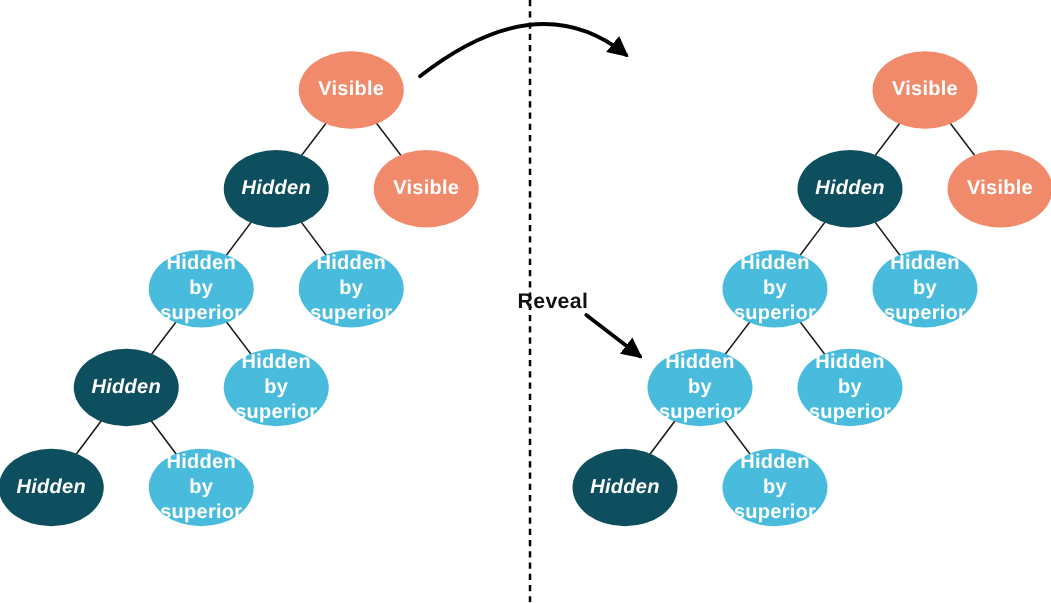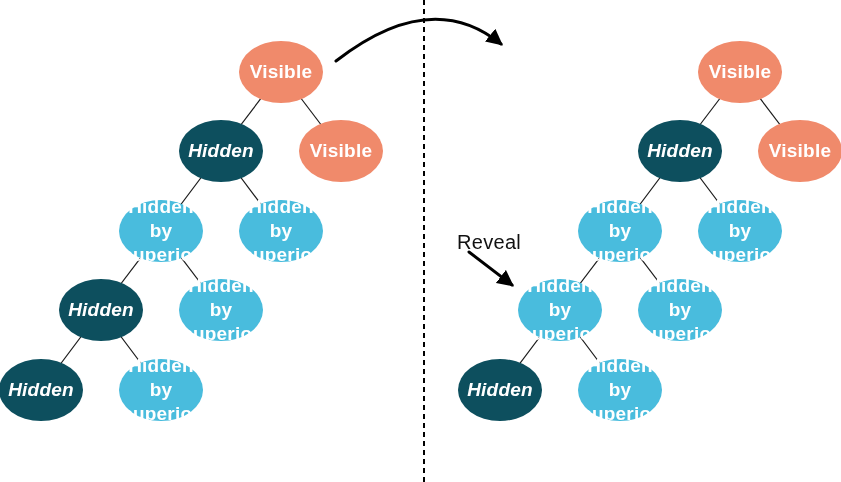--- a/index.html
+++ b/index.html
@@ -20,39 +20,39 @@
   .node {
     position: absolute;
     width: 84px;
     height: 62px;
     border-radius: 50%;
     display: flex;
     align-items: center;
     justify-content: center;
     text-align: center;
     color: #ffffff;
-    font-size: 19px;
+    font-size: 16px;
     font-weight: 600;
     letter-spacing: 0.2px;
     line-height: 1.25;
     padding: 0 6px;
     box-sizing: border-box;
     z-index: 1;
   }
   .node.visible   { background: #f08a6b; }
   .node.hidden    { background: #0d4f5e; font-style: italic; }
   .node.hbs       { background: #49bcdd; }
   .reveal-label {
     position: absolute;
-    left: 457px;
+    left: 414px;
     top: 231px;
     z-index: 2;
     color: #111111;
-    font-size: 20px;
-    font-weight: 400;
+    font-size: 17px;
+    font-weight: 700;
     letter-spacing: 0.3px;
   }
 </style>
 </head>
 <body>
 
 <div class="canvas">
 
   <svg class="layer-svg" viewBox="0 0 841 482" xmlns="http://www.w3.org/2000/svg">
     <defs>

